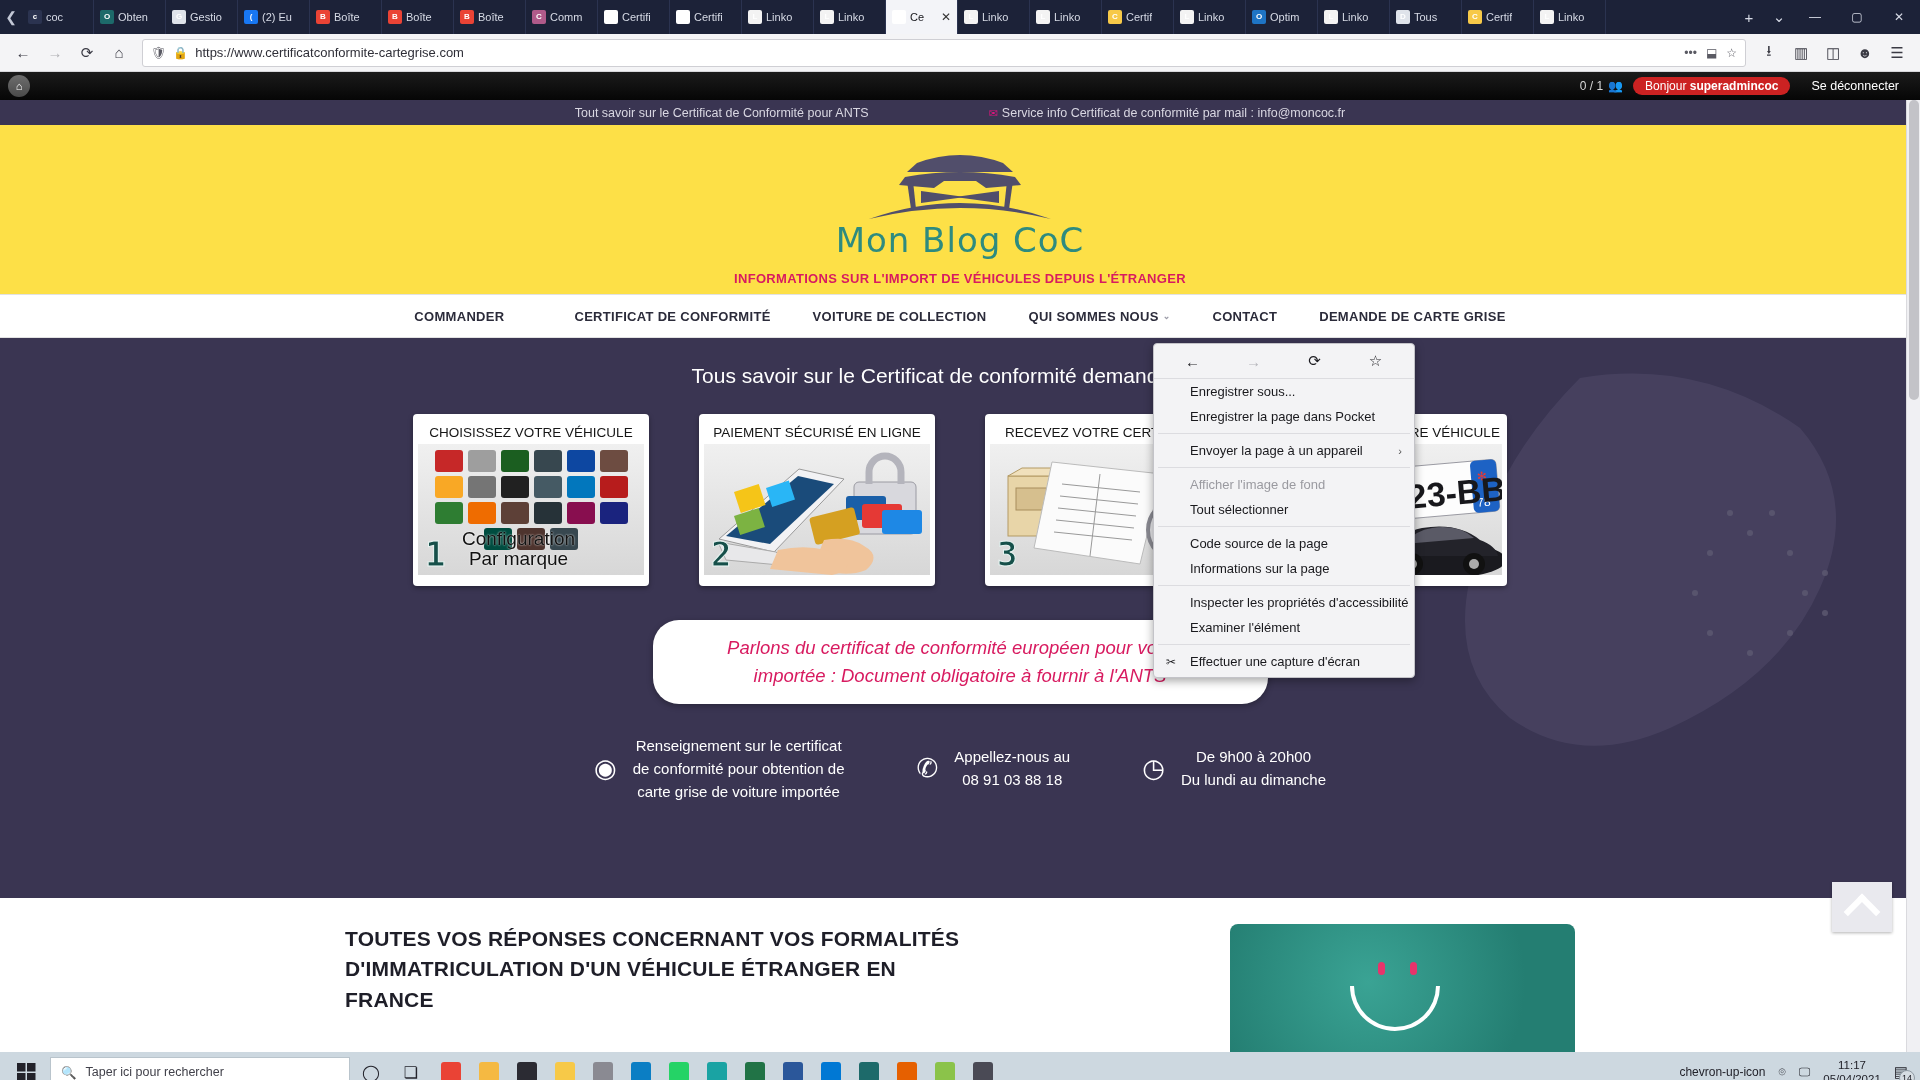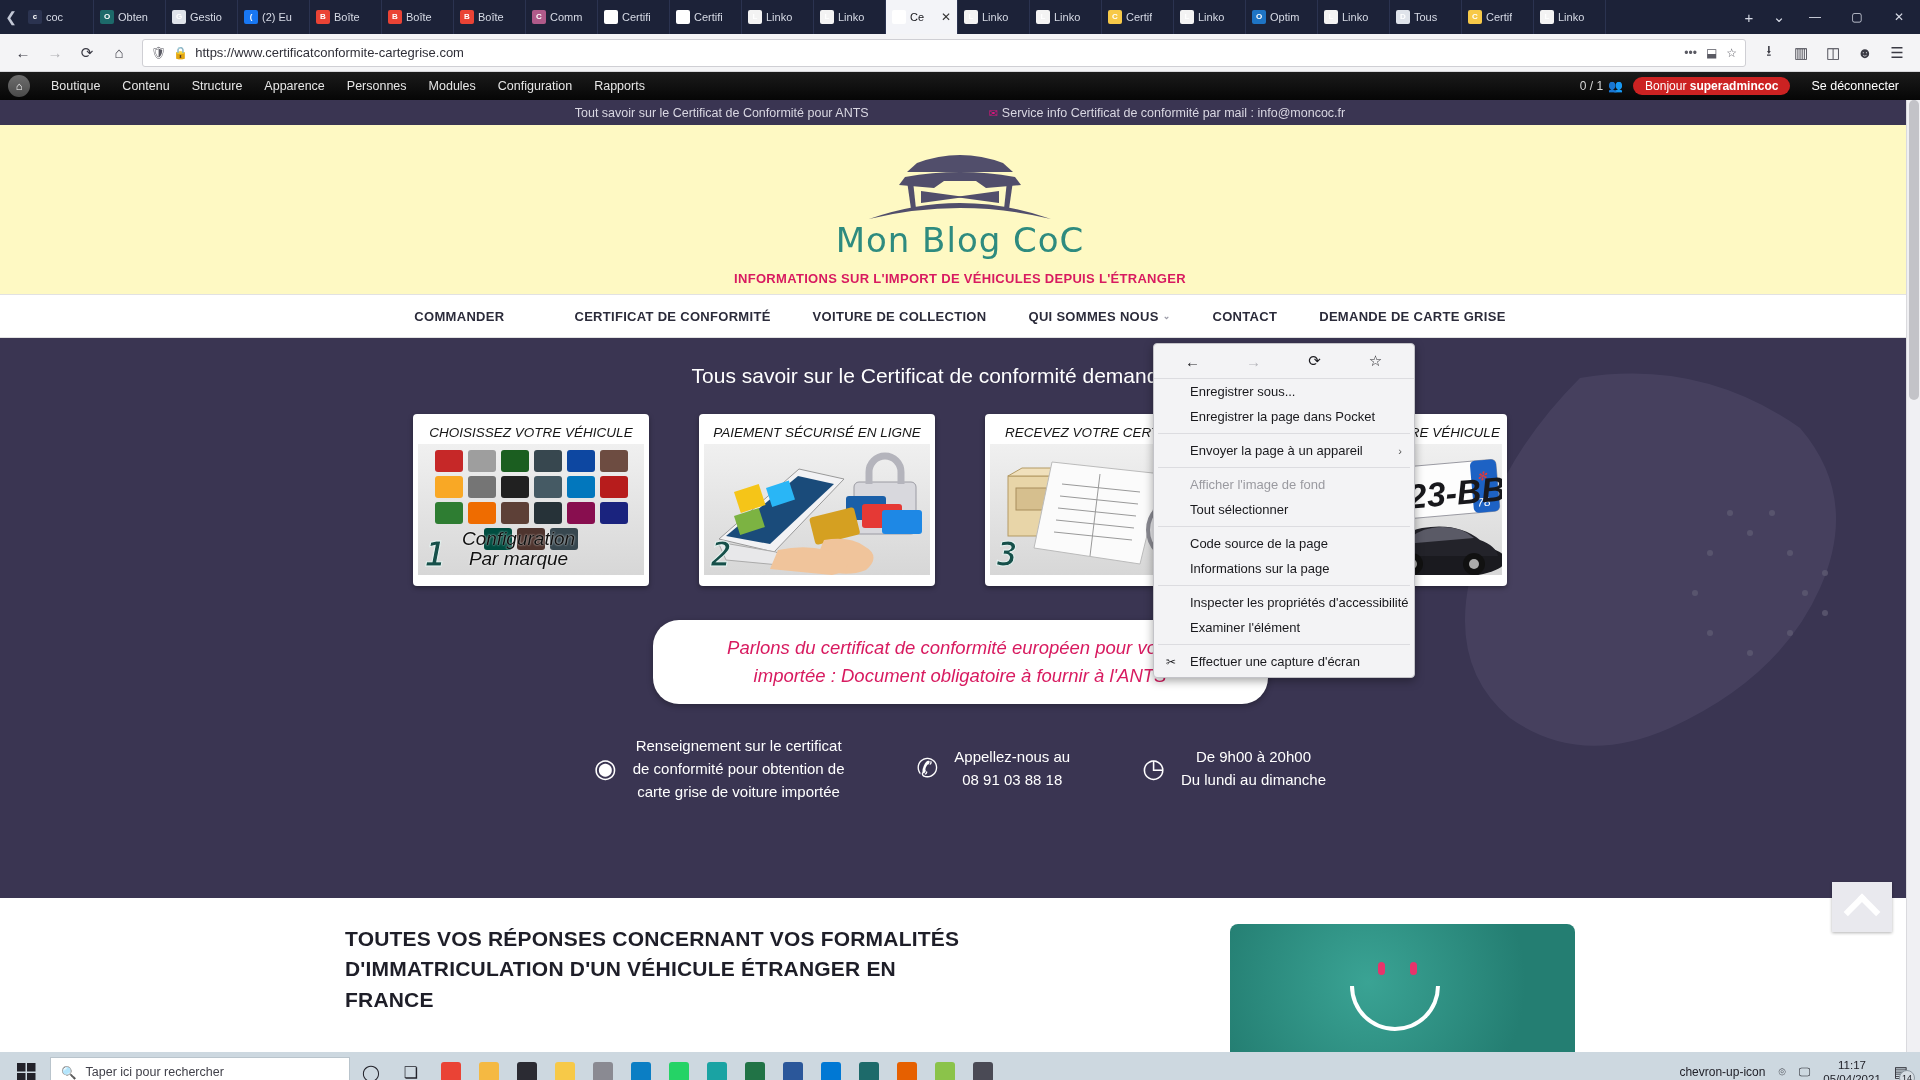--- a/index.html
+++ b/index.html
@@ -88,21 +88,21 @@
   
   .viewport { position: relative; height: 952px; overflow: hidden; background: #fff; }
 
   .topbanner {
     height: 25px; background: #3a3552; color: #d9d7e2; font-size: 12.5px;
     display: flex; align-items: center; justify-content: center; gap: 120px;
   }
   .topbanner .mail-ico { color: #e0157e; font-size: 11px; margin-right: 4px; }
 
   .sitehead {
-    background: #fef9c3; padding: 16px 0 8px; text-align: center;
+    background: #fde047; padding: 16px 0 8px; text-align: center;
   }
   .logo-wrap { display: inline-block; }
   .brandname {
     font-family: "DejaVu Sans", sans-serif; font-size: 34px; color: #2e8b7f;
     letter-spacing: 1px; margin-top: -10px;
   }
   .tagline {
     color: #d81b60; font-weight: bold; font-size: 13px; letter-spacing: .3px;
     margin-top: 11px;
   }
@@ -120,21 +120,21 @@
     height: 560px; overflow: hidden;
   }
   .hero .euromap {
     position: absolute; right: 0; top: 0; width: 520px; height: 540px;
     opacity: .17; pointer-events: none;
   }
   .hero h1 {
     color: #ffffff; font-size: 21px; font-weight: normal; margin-bottom: 26px;
     position: relative; z-index: 2;
   }
-  .cards { display: flex; justify-content: center; gap: 50px; position: relative; z-index: 2; font-style: italic; }
+  .cards { display: flex; justify-content: center; gap: 50px; position: relative; z-index: 2; }
   .card {
     width: 236px; height: 172px; background: #fff; border-radius: 4px;
     box-shadow: 0 2px 5px rgba(0,0,0,.35); padding: 5px; position: relative;
     overflow: hidden;
   }
   .card .ctitle {
     font-size: 13.5px; color: #161616; text-align: center; padding: 6px 0 4px;
     font-family: "Liberation Sans", sans-serif; white-space: nowrap;
   }
   .card .cbody {
@@ -381,30 +381,20 @@
     <div class="navbtn">⭳</div>
     <div class="navbtn">▥</div>
     <div class="navbtn">◫</div>
     <div class="navbtn">☻</div>
     <div class="navbtn">☰</div>
   </div>
 </div>
 
 <div class="adminbar">
   <div class="home">⌂</div>
-  <div id="adminbar-items" style="display:flex;">
-      <a href="#">Boutique</a>
-      <a href="#">Contenu</a>
-      <a href="#">Structure</a>
-      <a href="#">Apparence</a>
-      <a href="#">Personnes</a>
-      <a href="#">Modules</a>
-      <a href="#">Configuration</a>
-      <a href="#">Rapports</a>
-    </div>
   <div class="right">
     <span class="counter">
       <span>0 / 1</span>
       <span>👥</span>
     </span>
     <span class="badge-user"><span>Bonjour </span><b>superadmincoc</b></span>
     <a href="#" style="color:#fff;text-decoration:none;">Se déconnecter</a>
   </div>
 </div>
 

